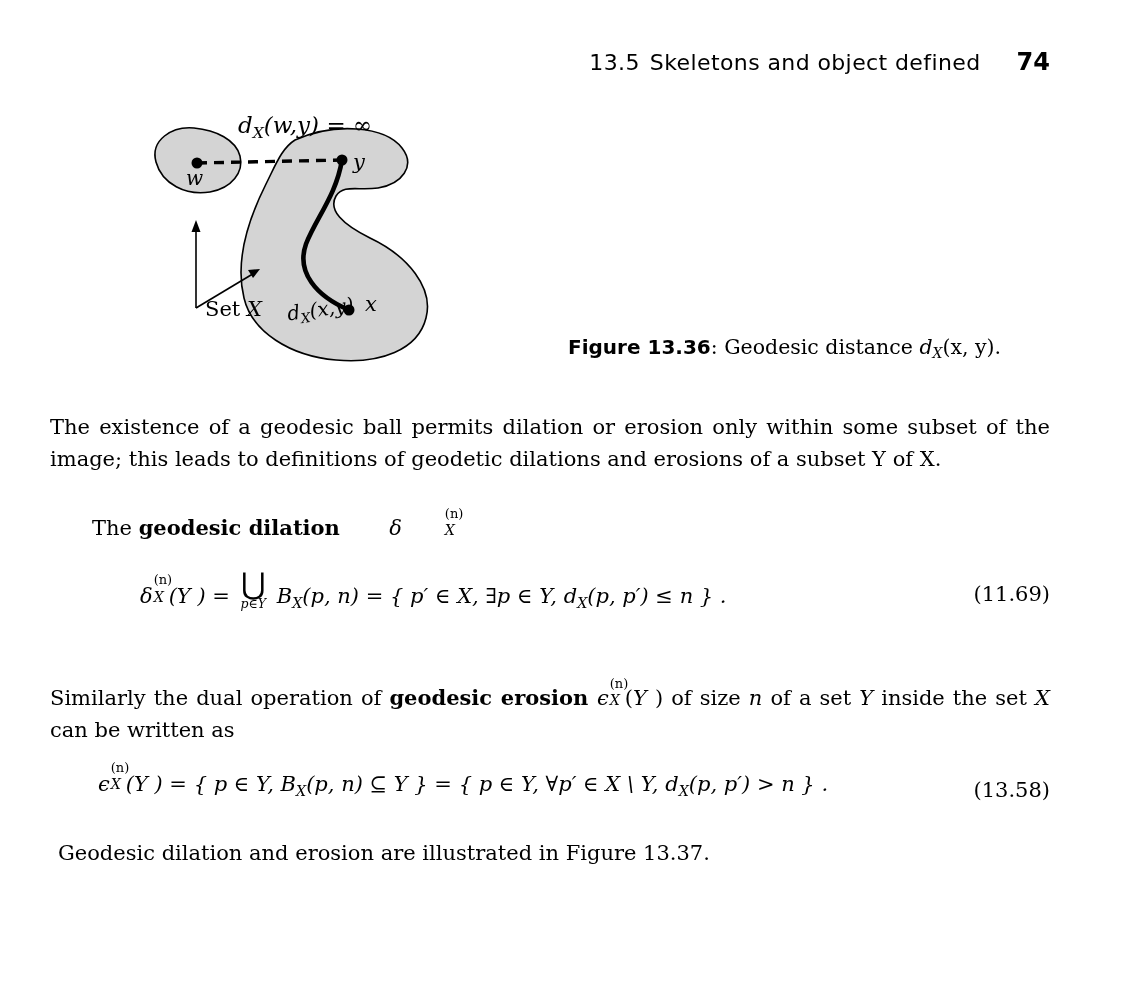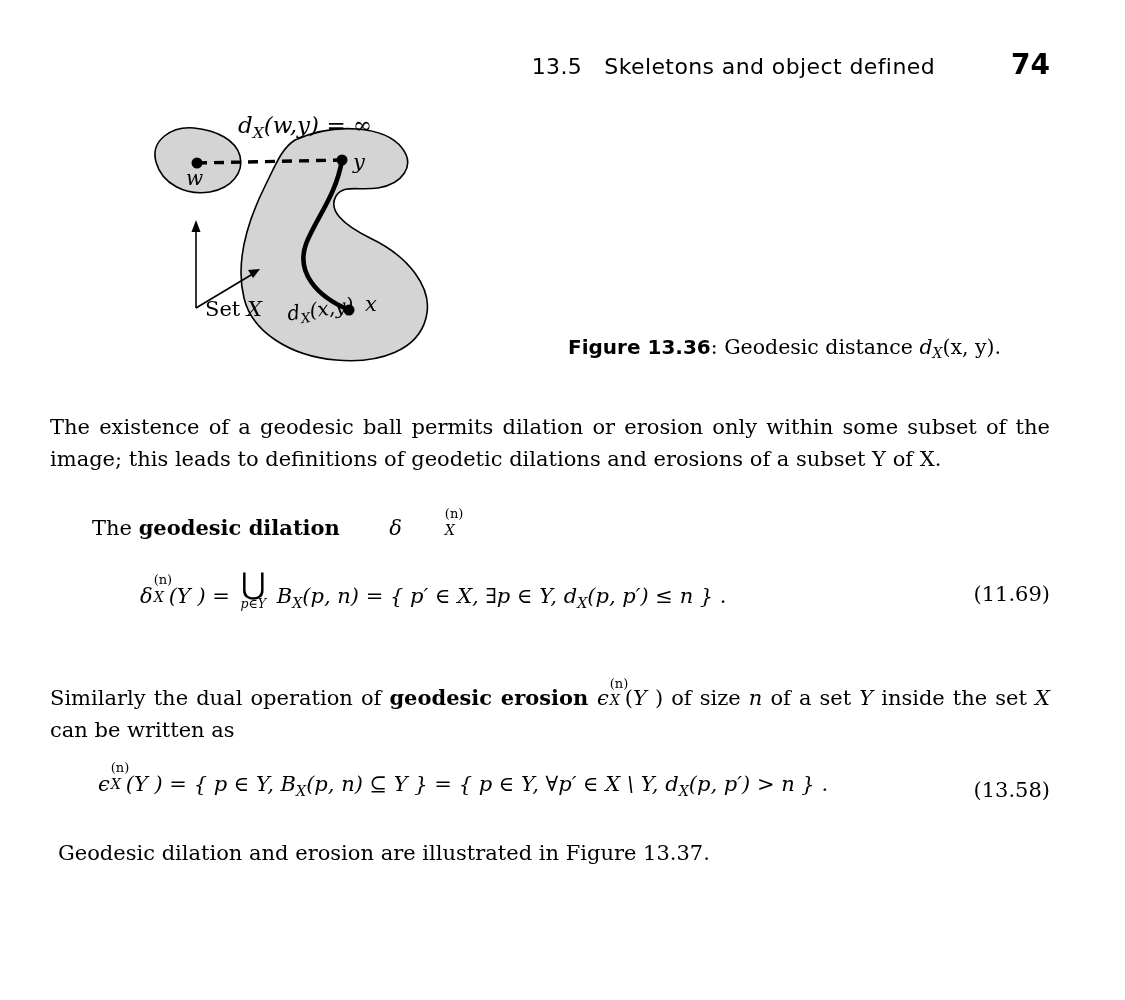--- a/index.html
+++ b/index.html
@@ -26,26 +26,26 @@
     display: flex;
     align-items: baseline;
     justify-content: flex-end;
   }
   .header-title {
     font-family: "DejaVu Sans", sans-serif;
     font-size: 22px;
     letter-spacing: 0.4px;
     white-space: nowrap;
   }
-  .header-section-num { margin-right: 22px; }
+  .header-section-num { margin-right: 10px; }
   .page-number {
     font-family: "DejaVu Sans", sans-serif;
-    font-size: 28px;
+    font-size: 24px;
     font-weight: bold;
-    margin-left: 76px;
+    margin-left: 36px;
   }
 
   
   .figure-wrap {
     position: absolute;
     top: 92px;
     left: 120px;
     width: 380px;
     height: 290px;
   }

